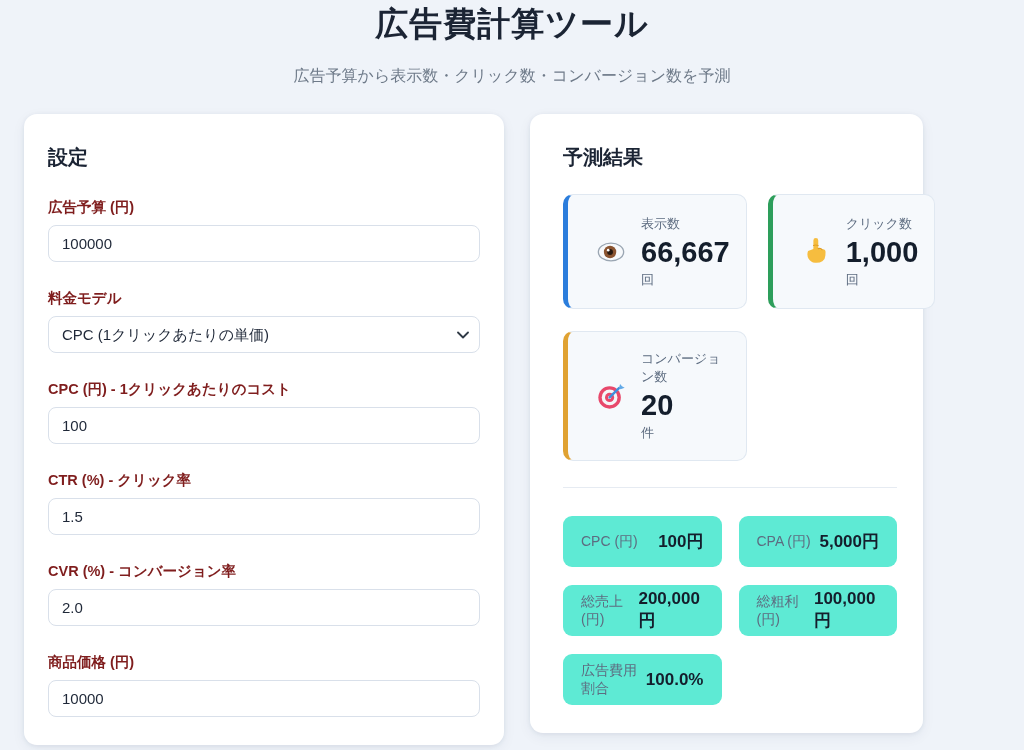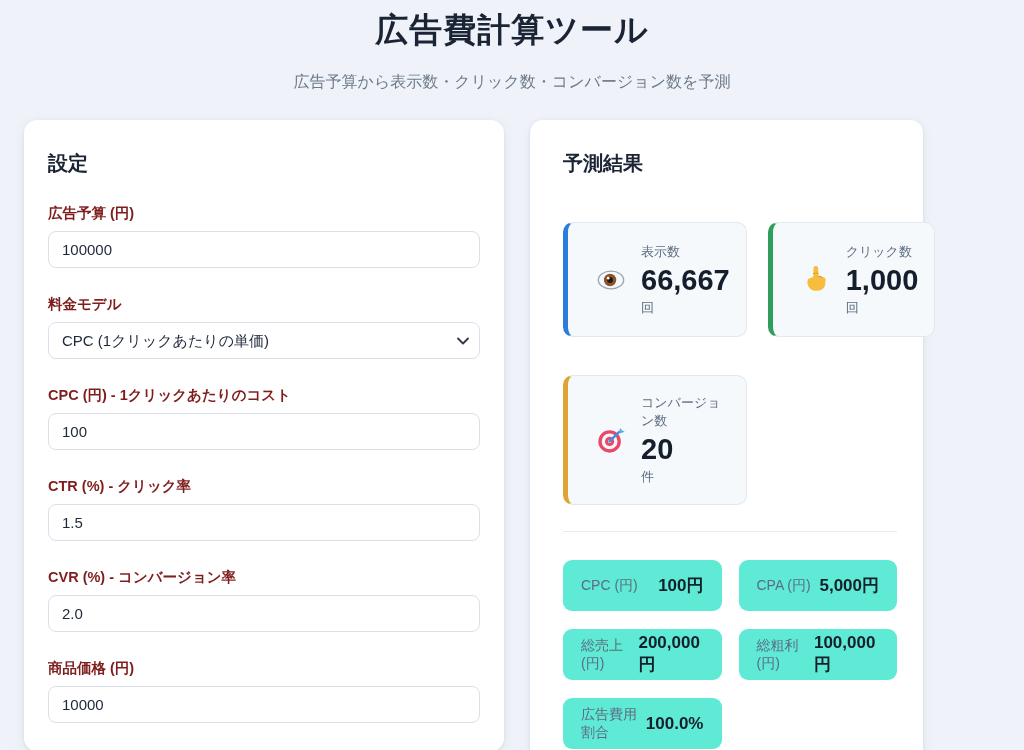--- a/index.html
+++ b/index.html
@@ -5,21 +5,21 @@
   * { margin:0; padding:0; box-sizing:border-box; }
   html,body { width:1024px; height:750px; overflow:hidden; }
   body {
     background:#eff3f9;
     font-family:"Liberation Sans","DejaVu Sans",sans-serif;
     color:#1c2636;
   }
   .page { width:1024px; height:750px; position:relative; }
 
   
-  header { text-align:center; padding-top:8px; }
+  header { text-align:center; padding-top:2px; }
   .page-title {
     font-size:33px; font-weight:700; color:#1b2434; letter-spacing:1px;
   }
   .page-subtitle {
     margin-top:19px; font-size:16px; color:#6e7a89;
   }
 
   
   main {
     display:flex; align-items:flex-start; gap:26px;
@@ -52,21 +52,21 @@
   .select-wrap select {
     appearance:none; -webkit-appearance:none; -moz-appearance:none;
     padding-right:34px;
   }
   .select-chevron {
     position:absolute; right:11px; top:50%; transform:translateY(-50%);
     pointer-events:none; display:flex;
   }
 
   
-  .cards { display:grid; grid-template-columns:1fr 1fr; gap:38px 21px; margin-top:45px; }
+  .cards { display:grid; grid-template-columns:1fr 1fr; gap:22px 21px; margin-top:23px; }
   .result-card {
     background:#f6f9fc; border:1px solid #e0e8f1; border-left:5px solid #2b7ddc;
     border-radius:10px; min-height:115px;
     display:flex; align-items:center; gap:15px;
     padding:18px 16px 18px 28px;
   }
   .card-icon { flex:0 0 auto; display:flex; }
   .card-label { font-size:13px; color:#5d6c80; }
   .card-value { font-size:29px; font-weight:700; color:#141e2c; margin:3px 0 2px; }
   .card-unit  { font-size:13px; color:#5d6c80; }

